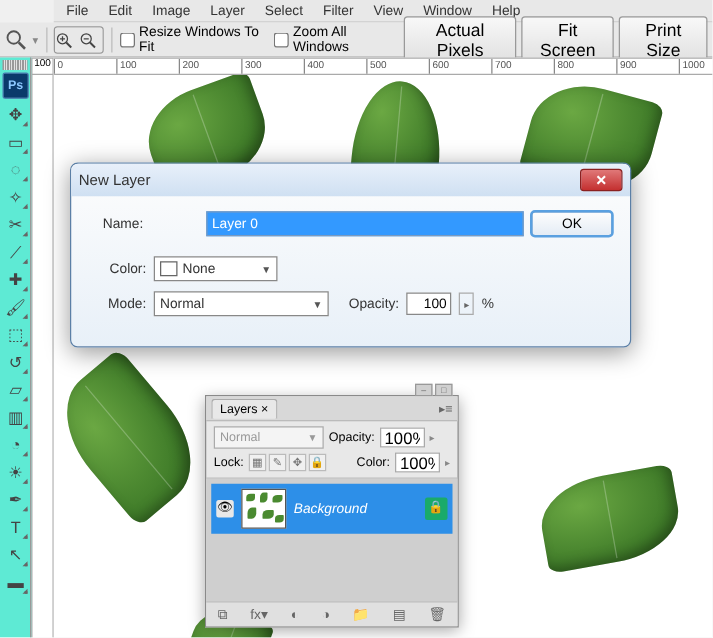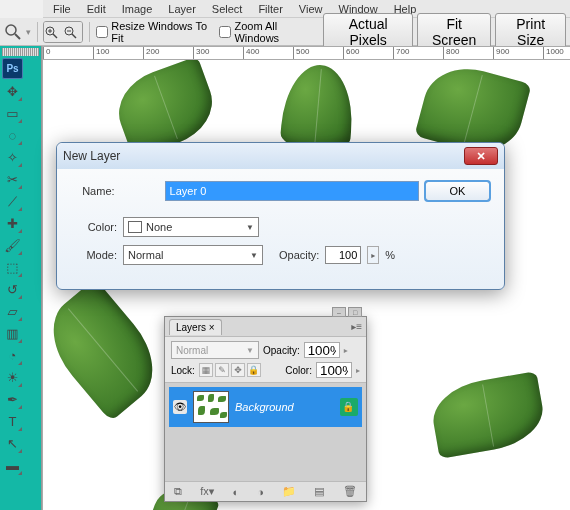--- a/index.html
+++ b/index.html
@@ -17,49 +17,49 @@
 .optbar .chk input { width: 12px; height: 12px; }
 .optbar .obtn { font-size: 14px; padding: 2px 6px; border: 1px solid #999; background: linear-gradient(#f8f8f8,#e0e0e0); border-radius: 3px; }
 
 
 .ruler-v-head { position: absolute; left: 25px; top: 46px; width: 18px; height: 14px; background: #fff; border: 1px solid #aaa; font-size: 8px; text-align: center; line-height: 6px; padding-top:1px; }
 .ruler-h { position: absolute; left: 43px; top: 46px; right: 0; height: 14px; background: #fff; border-top: 1px solid #aaa; border-bottom: 1px solid #aaa; white-space: nowrap; overflow: hidden; font-size: 8px; }
 .ruler-h span { display: inline-block; width: 50px; border-left: 1px solid #888; height: 14px; padding-left: 2px; color: #555; vertical-align: top; }
 .ruler-v { position: absolute; left: 25px; top: 60px; width: 18px; bottom: 0; background: #fff; border-left:1px solid #aaa; border-right: 1px solid #aaa; }
 
 
-.toolbox { position: absolute; left: 0; top: 46px; width: 42px; background: #14b8a6; bottom: 0; border-right: 1px solid #999; }
+.toolbox { position: absolute; left: 0; top: 46px; width: 25px; background: #5eead4; bottom: 0; border-right: 1px solid #999; }
 .toolbox .grip { height: 8px; background: repeating-linear-gradient(90deg,#999,#999 1px,#e2e2e2 1px,#e2e2e2 2px); margin: 2px; }
 .toolbox .ps { width: 21px; height: 21px; margin: 2px; background: #0a3a6b; border: 1px solid #4a7aaf; display: flex; align-items: center; justify-content: center; color: #8cc8ff; font-size: 10px; font-weight: bold; border-radius: 2px; }
 .toolbox .tool { width: 21px; height: 21px; margin: 1px 2px; display: flex; align-items: center; justify-content: center; font-size: 13px; color: #444; position: relative; cursor: pointer; }
 .toolbox .tool::after { content:''; position:absolute; right:1px; bottom:1px; border:2px solid transparent; border-right-color:#666; border-bottom-color:#666; width:0; height:0; }
 
 
 .canvas { position: absolute; left: 43px; top: 60px; right: 0; bottom: 0; background: #fff; overflow: hidden; }
 .leaf { position: absolute; border-radius: 50% 10% 50% 10%; background: radial-gradient(ellipse at 30% 30%, #6ba843, #3e7a28 70%, #2d5a1d); transform: rotate(-15deg); box-shadow: inset -4px -4px 10px rgba(0,0,0,0.3); }
 .leaf::before { content:''; position:absolute; left:50%; top:5%; bottom:5%; width:1px; background:rgba(255,255,255,0.25); transform:translateX(-50%); }
 
 
-.dialog { position: absolute; left: 56px; top: 142px; width: 449px; background: linear-gradient(#fdfdfd,#e8f0f8); border: 1px solid #5b7fa6; border-radius: 6px; box-shadow: 0 4px 20px rgba(0,0,0,0.4); }
+.dialog { position: absolute; left: 56px; top: 130px; width: 449px; background: linear-gradient(#fdfdfd,#e8f0f8); border: 1px solid #5b7fa6; border-radius: 6px; box-shadow: 0 4px 20px rgba(0,0,0,0.4); }
 .dialog .titlebar { height: 26px; background: linear-gradient(#e8f0fa,#cfe0f2); border-radius: 6px 6px 0 0; display: flex; align-items: center; padding: 0 6px; font-size: 12px; color: #333; }
 .dialog .titlebar .spacer { flex: 1; }
 .dialog .closebtn { width: 34px; height: 18px; background: linear-gradient(#e07878,#c43030); border: 1px solid #8a2020; border-radius: 3px; display:flex; align-items:center; justify-content:center; color:#fff; font-size:11px; font-weight:bold; cursor:pointer; }
 .dialog .body { padding: 12px 14px 16px 14px; font-size: 11px; color: #333; }
 .dialog .row { display: flex; align-items: center; margin-bottom: 8px; gap: 6px; }
 .dialog .lbl { width: 46px; text-align: right; }
 .dialog input[type=text].name { width: 268px; height: 20px; border: 1px solid #7a9ac0; padding: 0 4px; font-size: 11px; background:#fff;margin-left:44px; }
 .dialog input[type=text].name.sel { background: #3399ff; color: #fff; }
 .dialog .dbtn { width: 65px; height: 20px; border: 1px solid #7a9ac0; background: linear-gradient(#fdfdfd,#e4ecf5); border-radius: 3px; font-size: 11px; cursor:pointer; }
 .dialog .dbtn.ok { outline: 2px solid #5aa0e0; outline-offset: -1px; }
 .dialog .chk2 { margin-left: 52px; display:flex; align-items:center; gap:4px; color:#888; }
 .dialog .chk2 input { width:12px; height:12px; }
 .dialog select, .dialog .combo { height: 20px; border: 1px solid #888; font-size: 11px; padding: 0 4px; background:#fff; }
 .dialog .combo { display:inline-flex; align-items:center; position:relative; }
 .dialog .combo::after { content:'▼'; font-size:8px; margin-left:auto; color:#555; }
-.dialog .color-combo { width: 136px; }
+.dialog .color-combo { width: 99px; }
 .dialog .mode-combo { width: 140px; }
 .dialog .opac-in { width: 36px; height:18px; border:1px solid #888; text-align:right; padding:0 3px; font-size:11px; }
 .dialog .rtcol { display:flex; flex-direction:column; gap:6px; margin-left:auto; }
 .dialog .none-sw { width:14px; height:12px; border:1px solid #666; display:inline-block; margin-right:4px; }
 
 
 .layers { position: absolute; left: 164px; top: 316px; width: 203px; background: #e8e8e8; border: 1px solid #8a8a8a; box-shadow: 0 3px 12px rgba(0,0,0,0.35); font-size: 10px; }
 .layers .tabrow { display:flex; align-items:center; border-bottom:1px solid #bbb; height:20px; padding: 0 4px; position:relative; background:#d8d8d8; }
 .layers .tab { background:#e8e8e8; border:1px solid #aaa; border-bottom:none; padding:2px 6px; font-size:10px; border-radius:3px 3px 0 0; }
 .layers .mini { position:absolute; right:4px; top:-10px; display:flex; gap:2px; }

